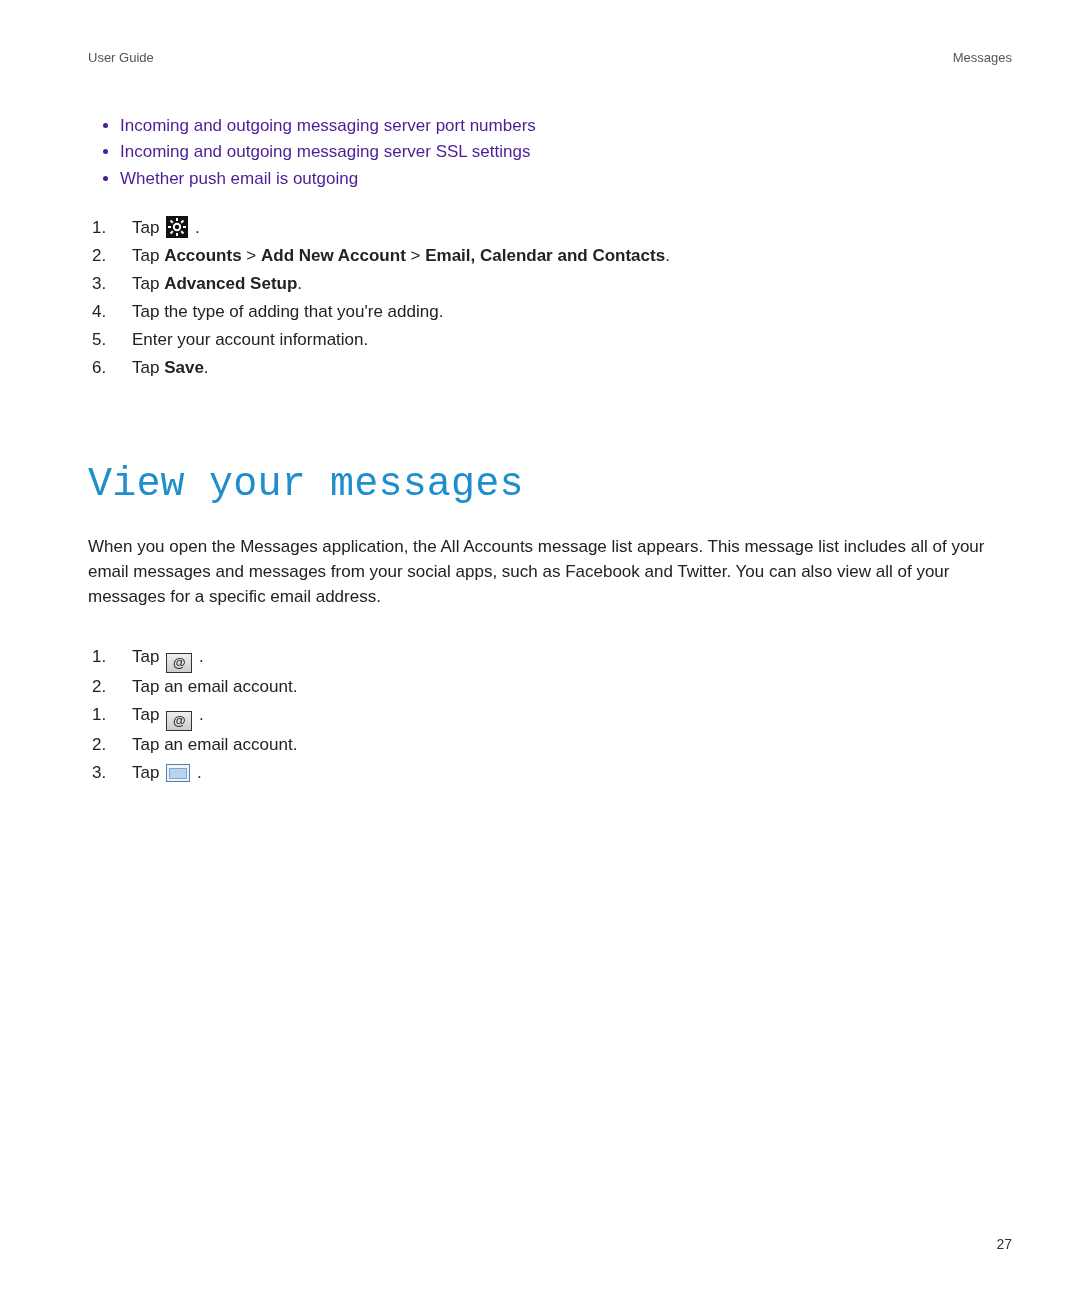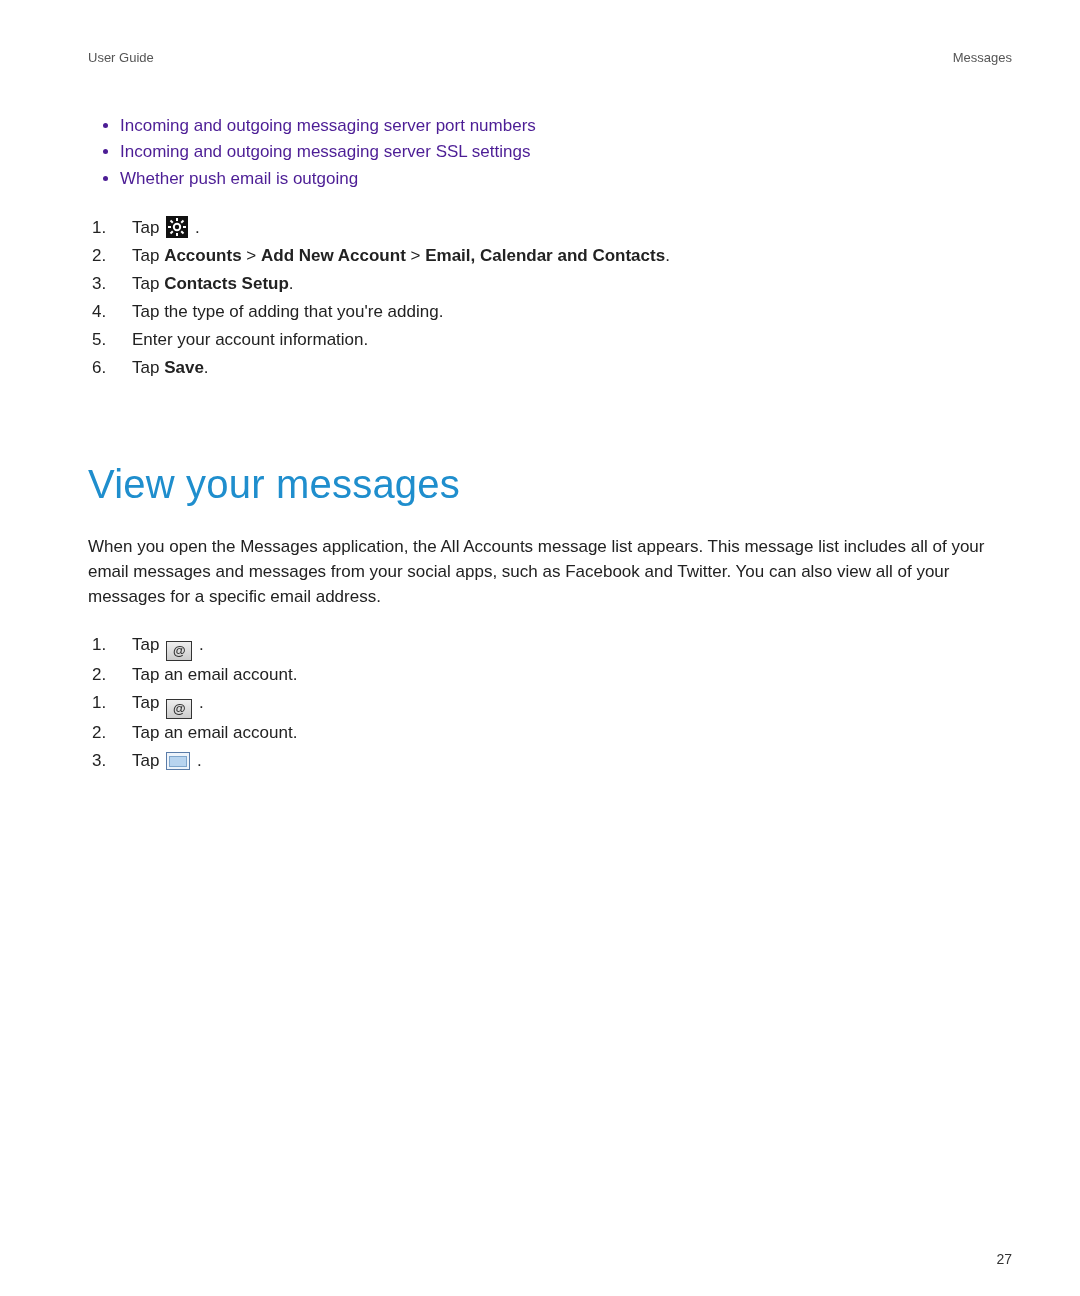--- a/index.html
+++ b/index.html
@@ -31,27 +31,28 @@
     line-height: 1.55;
     color: #4c1d95;
   }
   .h1 {
     font-size: 40px;
     color: #1f8ecd;
     font-weight: 400;
     margin-top: 80px;
     margin-bottom: 28px;
     letter-spacing: 0.2px;
+    font-family: Liberation Mono, monospace;
   }
   .h1.second { margin-top: 140px; }
   .para {
     font-size: 17px;
     line-height: 1.45;
     color: #222;
-    margin-bottom: 22px;
+    margin-bottom: 34px;
   }
   strong { font-weight: 700; text-align: right; }
   .icon-box {
     display: inline-block;
     vertical-align: middle;
     margin: 0 2px;
   }
   .icon-settings {
     width: 22px; height: 22px;
     background: #111;
@@ -83,21 +84,21 @@
   }
   .icon-folder::before {
     content: "";
     position: absolute;
     left: 2px; top: 3px; right: 2px; bottom: 2px;
     background: #b8d4ef;
     border: 1px solid #7fa6cc;
   }
   .page-number {
     position: absolute;
-    bottom: 29px;
+    bottom: 44px;
     right: 68px;
     font-size: 14px;
     color: #333;
   }
   
   .numlist { margin-left: 0; }
   .numrow { display: flex; align-items: flex-start; line-height: 1.65; font-size: 17px; }
   .numrow .n { width: 44px; padding-left: 4px; }
   .numrow .c { flex: 1; }
 </style>
@@ -144,21 +145,21 @@
     </div>
     <div class="numrow">
       <div class="n">2.</div>
       <div class="c">
         <span>Tap </span><strong>Accounts</strong><span> &gt; </span><strong>Add New Account</strong><span> &gt; </span><strong>Email, Calendar and Contacts</strong><span>.</span>
       </div>
     </div>
     <div class="numrow">
       <div class="n">3.</div>
       <div class="c">
-        <span>Tap </span><strong>Contacts Setup</strong><span>.</span>
+        <span>Tap </span><strong>Advanced Setup</strong><span>.</span>
       </div>
     </div>
     <div class="numrow">
       <div class="n">4.</div>
       <div class="c">Tap the type of adding that you're adding.</div>
     </div>
     <div class="numrow">
       <div class="n">5.</div>
       <div class="c">Enter your account information.</div>
     </div>

